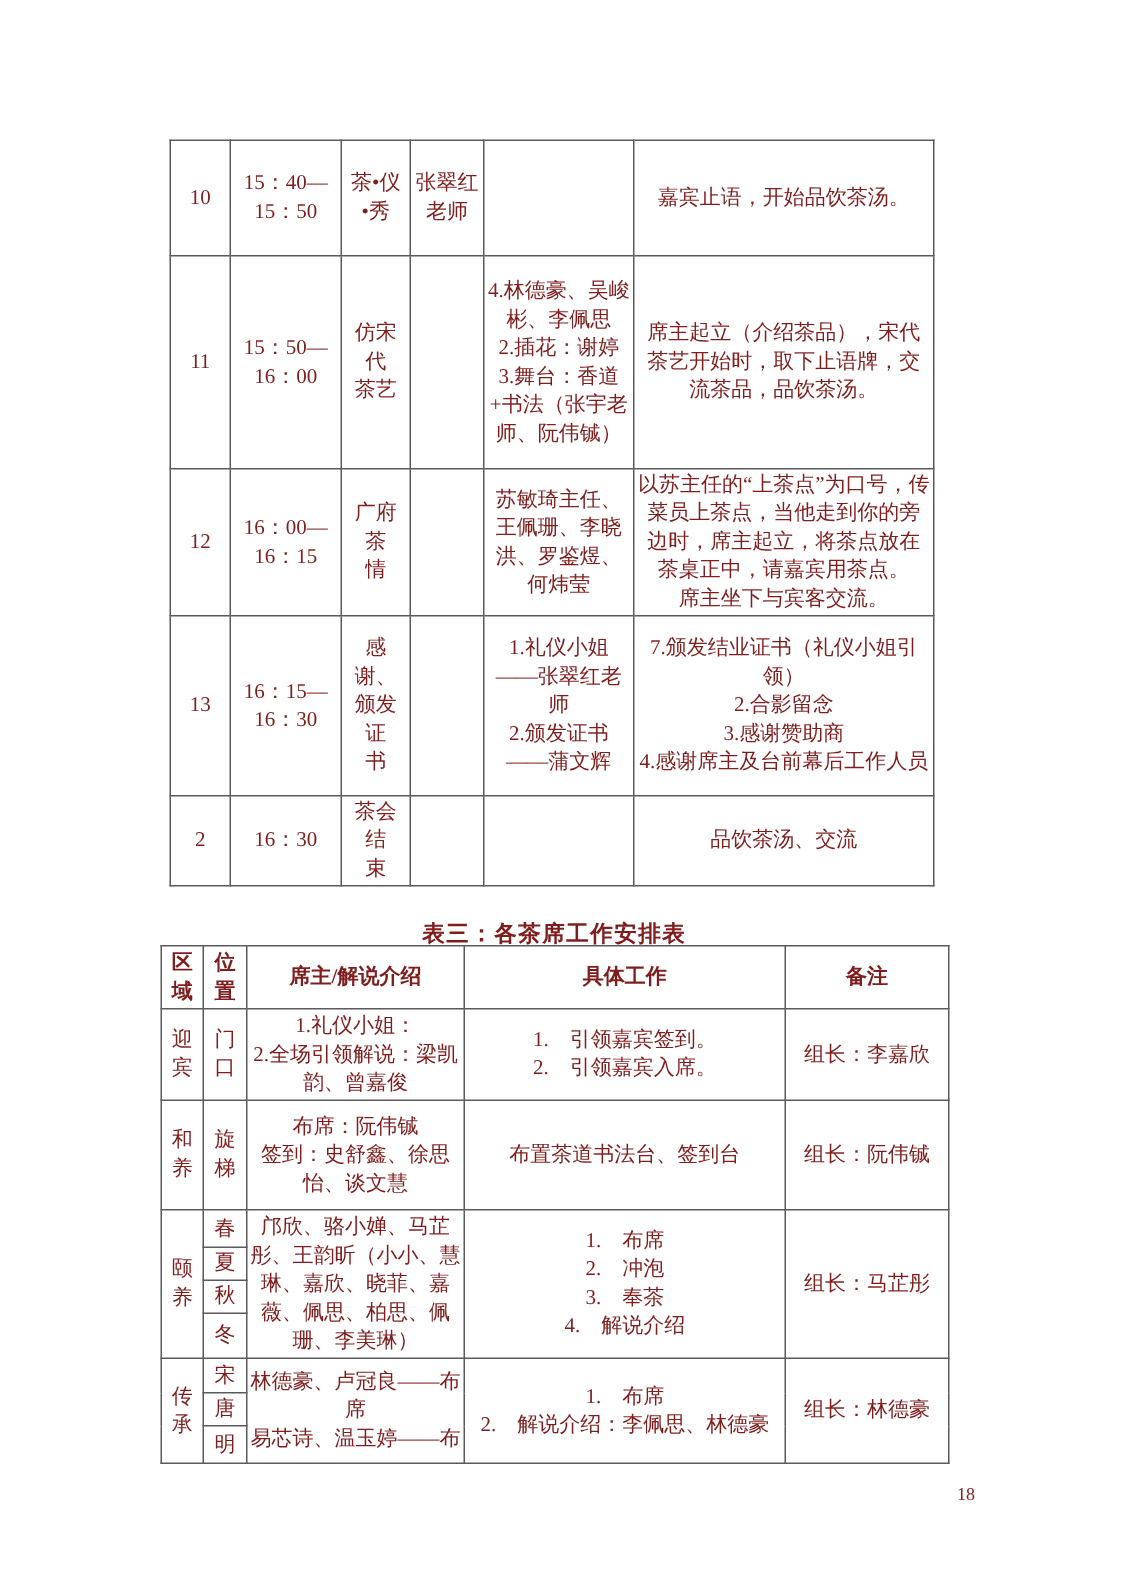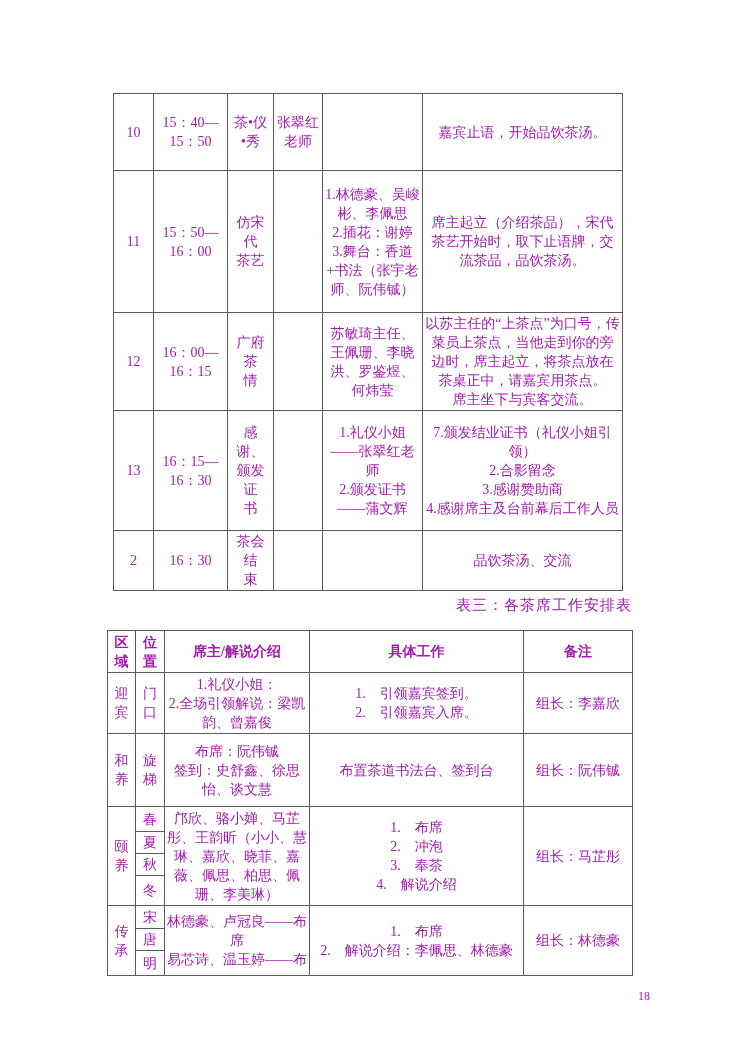--- a/index.html
+++ b/index.html
@@ -2,21 +2,21 @@
 <html><head>
 <meta charset="utf-8">
 <style>
   html, body { margin: 0; padding: 0; background: #888; }
   .page {
     position: relative;
     width: 750px;
     height: 1060px;
     background: #ffffff;
     font-family: "Liberation Serif", "DejaVu Serif", serif;
-    color: #a21caf;
+    color: #7f1d1d;
     overflow: hidden;
   }
   table.doc {
     position: absolute;
     border-collapse: collapse;
     table-layout: fixed;
   }
   table.doc td, table.doc th {
     border: 1px solid #5a5a5a;
     vertical-align: middle;
@@ -26,25 +26,25 @@
     font-weight: normal;
     padding: 1px 2px;
     white-space: pre-line;
     word-break: break-all;
     overflow: hidden;
   }
   table.doc th { font-weight: bold; }
   .t3-title {
     position: absolute;
     left: 107px;
-    top: 596px;
+    top: 613px;
     width: 525px;
-    text-align: right;
+    text-align: center;
     font-size: 15px;
-    font-weight: normal;
+    font-weight: bold;
     letter-spacing: 1px;
   }
   .page-number {
     position: absolute;
     left: 610px;
     top: 989px;
     width: 40px;
     text-align: right;
     font-size: 12px;
   }
@@ -75,21 +75,21 @@
         <td></td>
         <td>嘉宾止语，开始品饮茶汤。</td>
       </tr>
       <tr style="height:142px;">
         <td>11</td>
         <td>15：50—
 16：00</td>
         <td>仿宋代
 茶艺</td>
         <td></td>
-        <td>1.林德豪、吴峻彬、李佩思
+        <td>4.林德豪、吴峻彬、李佩思
 2.插花：谢婷
 3.舞台：香道+书法（张宇老师、阮伟铖）</td>
         <td>席主起立（介绍茶品），宋代茶艺开始时，取下止语牌，交流茶品，品饮茶汤。</td>
       </tr>
       <tr style="height:95px;">
         <td>12</td>
         <td>16：00—
 16：15</td>
         <td>广府茶
 情</td>

